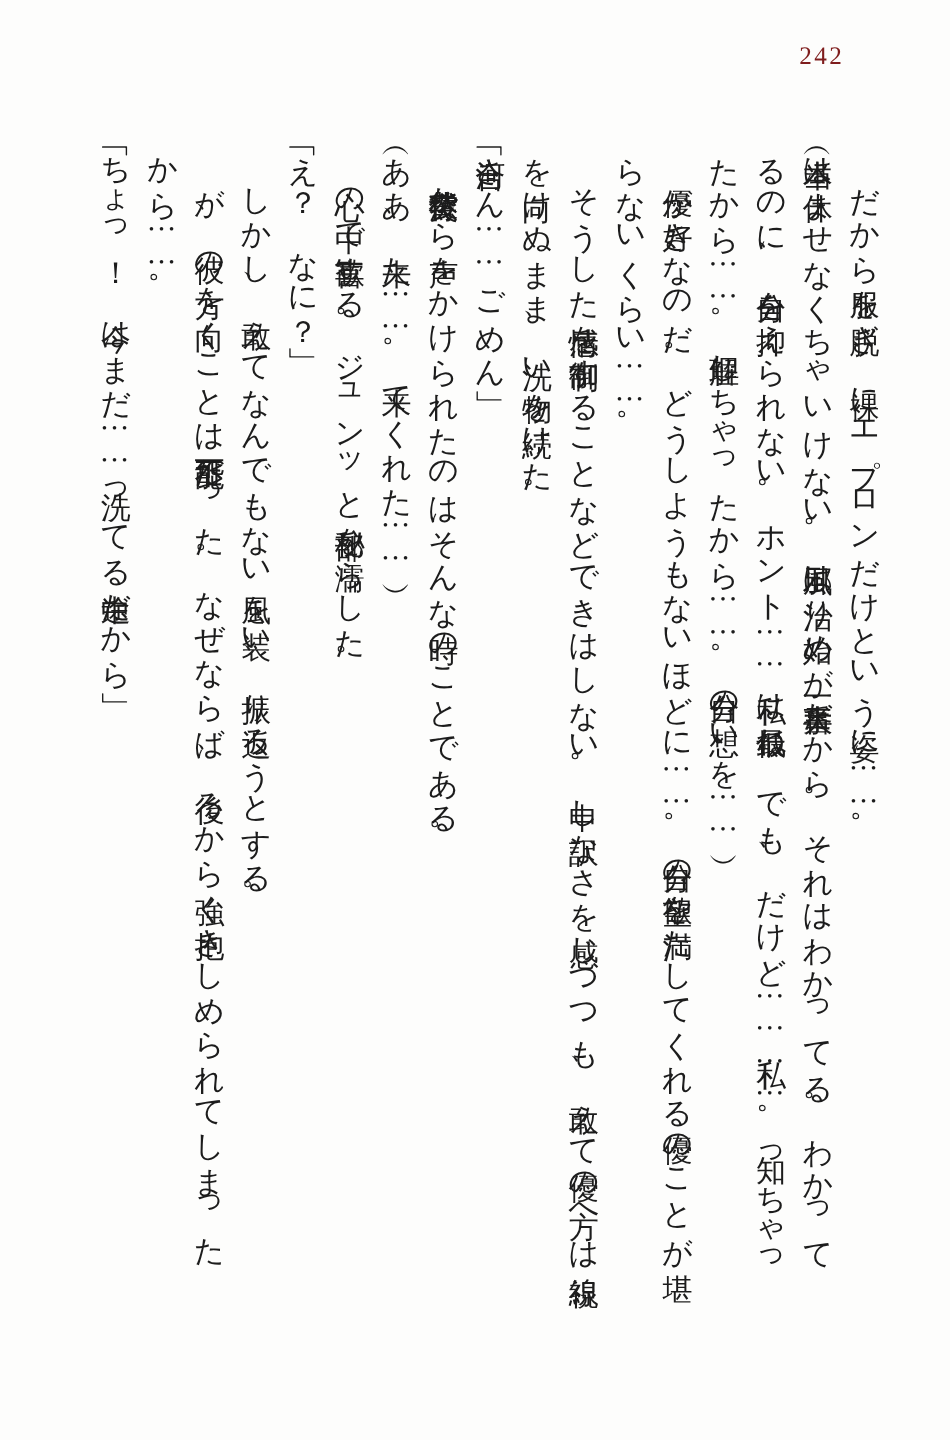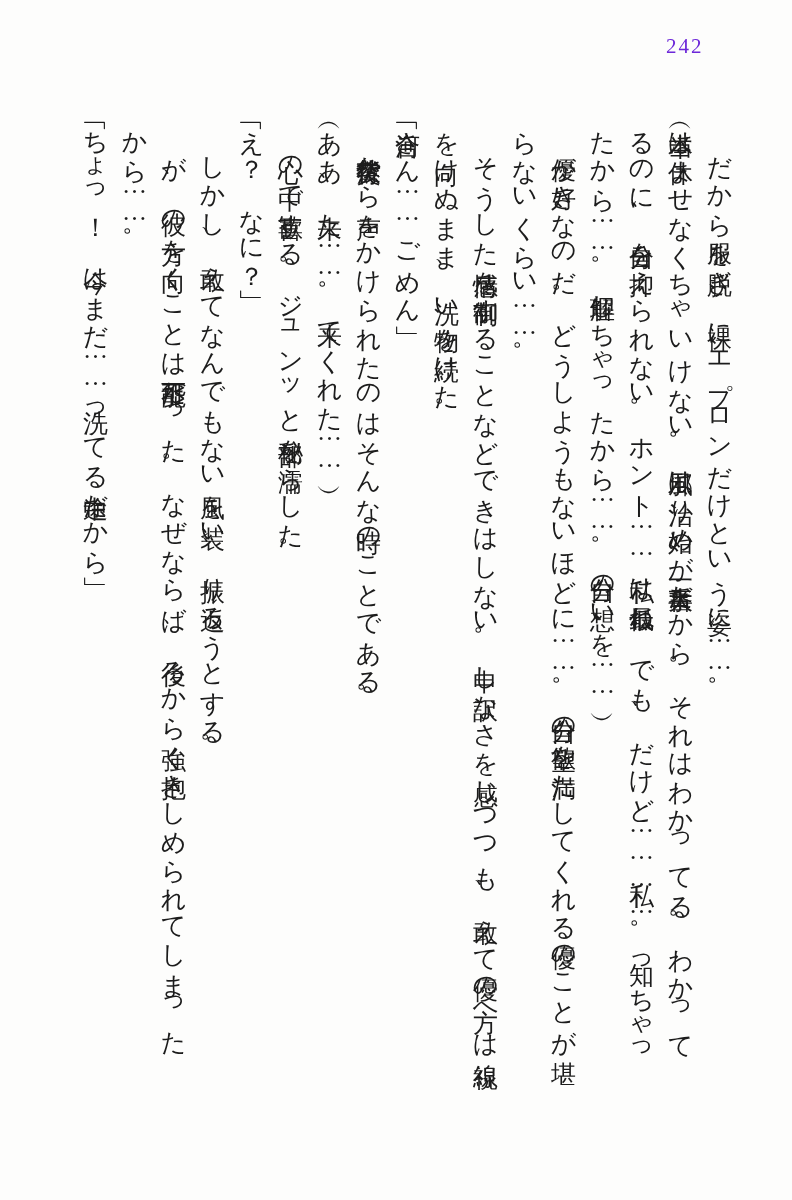--- a/index.html
+++ b/index.html
@@ -14,21 +14,21 @@
     background: #fdfdfc;
     overflow: hidden;
     font-family: "Liberation Serif", "DejaVu Serif", serif;
   }
   .page-number {
     position: absolute;
     top: 34px;
     left: 666px;
     font-size: 21px;
     letter-spacing: 2px;
-    color: #6d28d9;
+    color: #7f1d1d;
   }
   .text-block {
     position: absolute;
     top: 114px;
     right: 53px;
     height: 956px;
     writing-mode: vertical-rl;
     text-orientation: upright;
     font-size: 25px;
     line-height: 39px;

